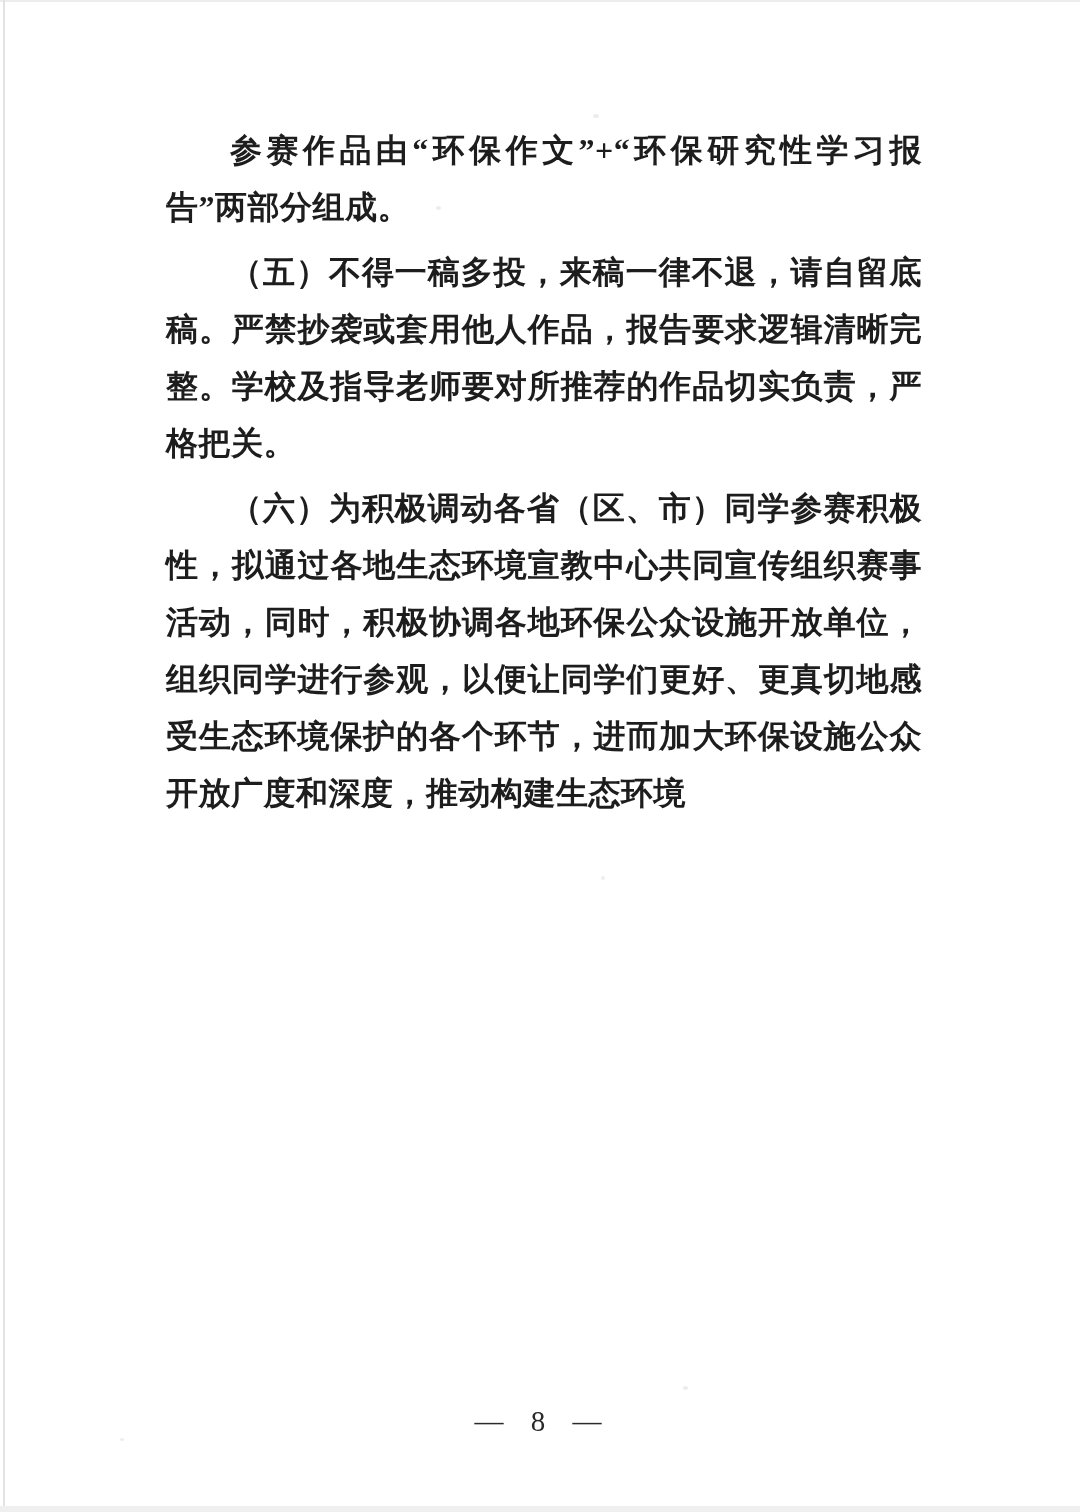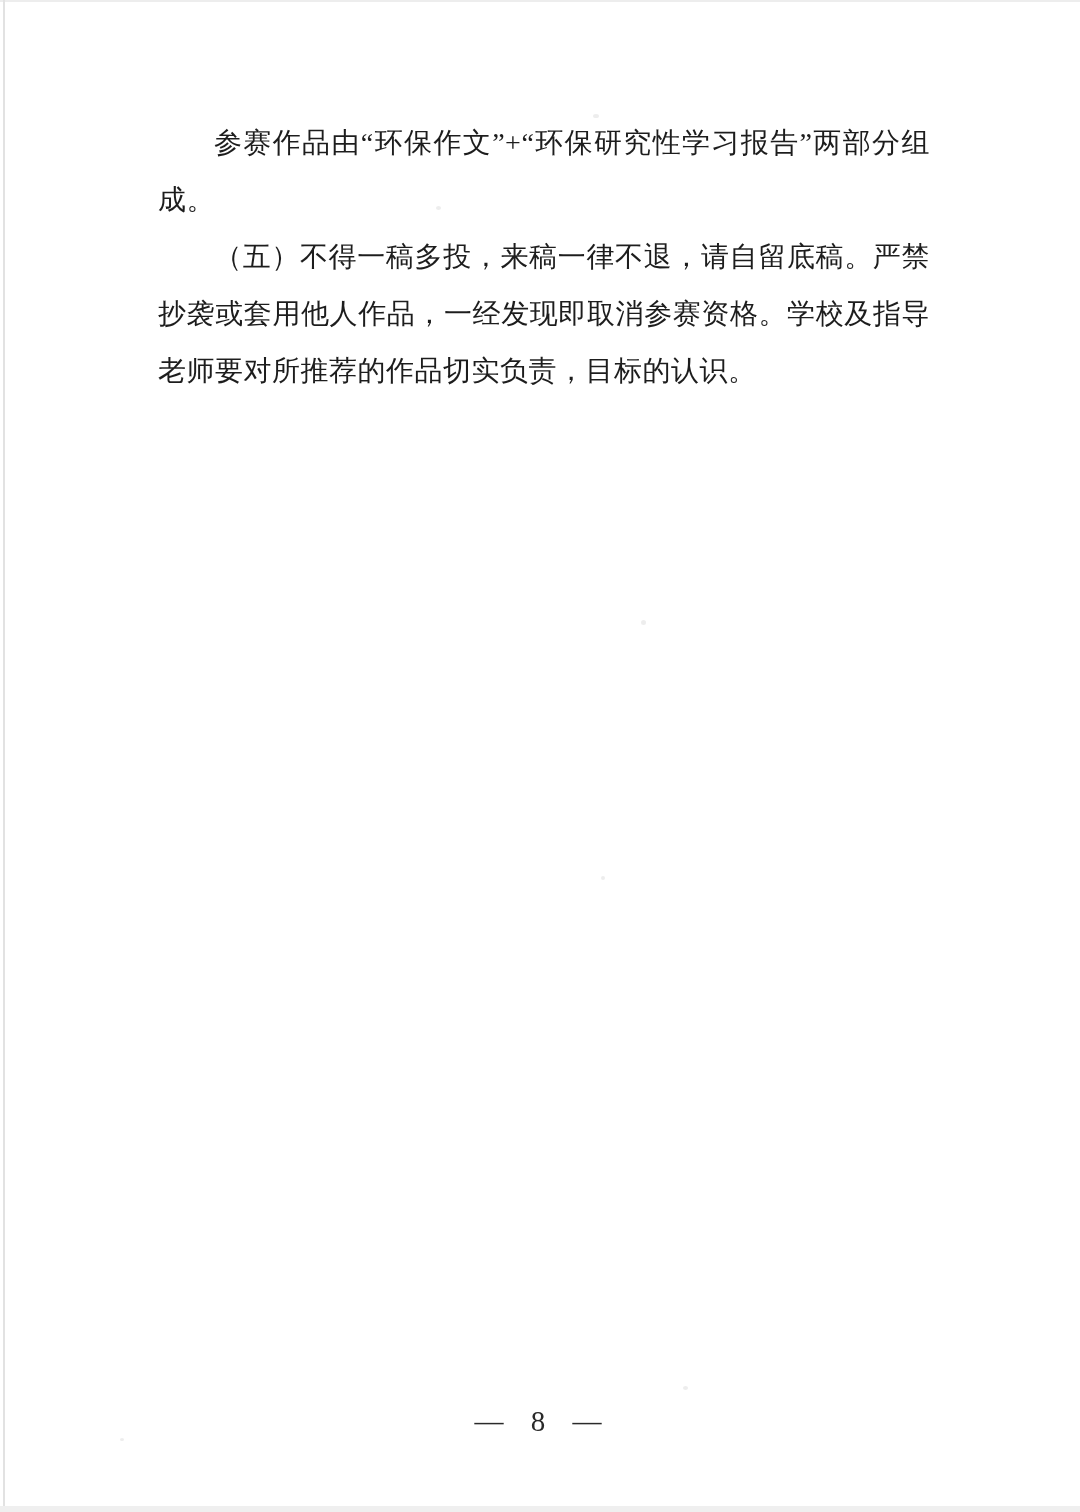--- a/index.html
+++ b/index.html
@@ -40,29 +40,30 @@
     opacity: 0.18;
     border-radius: 50%;
   }
   .content {
     position: absolute;
     left: 158px;
     top: 114px;
     width: 772px;
   }
   .content p {
-    margin: 0;
+    margin: 8px;
     padding: 0;
-    font-size: 28px;
+    font-size: 32px;
     line-height: 57px;
     letter-spacing: 0.5px;
     color: #1d1d1d;
     text-indent: 2em;
     text-align: justify;
     text-justify: inter-ideograph;
+    font-weight: bold;
   }
   .footer {
     position: absolute;
     left: 0;
     top: 1405px;
     width: 1080px;
     text-align: center;
   }
   .footer .page-number {
     font-size: 29px;
@@ -82,20 +83,21 @@
 
   <div class="speck" style="left:593px; top:114px; width:6px; height:4px;"></div>
   <div class="speck" style="left:436px; top:206px; width:5px; height:4px;"></div>
   <div class="speck" style="left:641px; top:620px; width:5px; height:5px;"></div>
   <div class="speck" style="left:601px; top:876px; width:4px; height:4px;"></div>
   <div class="speck" style="left:683px; top:1386px; width:5px; height:4px;"></div>
   <div class="speck" style="left:120px; top:1438px; width:4px; height:3px;"></div>
 
   <div class="content">
     <p>参赛作品由“环保作文”+“环保研究性学习报告”两部分组成。</p>
-    <p>（五）不得一稿多投，来稿一律不退，请自留底稿。严禁抄袭或套用他人作品，一经发现即取消参赛资格。学校及指导老师要对所推荐的作品切实负责，目标的认识。</p>
+    <p>（五）不得一稿多投，来稿一律不退，请自留底稿。严禁抄袭或套用他人作品，报告要求逻辑清晰完整。学校及指导老师要对所推荐的作品切实负责，严格把关。</p>
+    <p>（六）为积极调动各省（区、市）同学参赛积极性，拟通过各地生态环境宣教中心共同宣传组织赛事活动，同时，积极协调各地环保公众设施开放单位，组织同学进行参观，以便让同学们更好、更真切地感受生态环境保护的各个环节，进而加大环保设施公众开放广度和深度，推动构建生态环境</p>
   </div>
 
   <div class="footer">
     <span class="page-number">— 8 —</span>
   </div>
 
 </div>
 
 </body></html>

